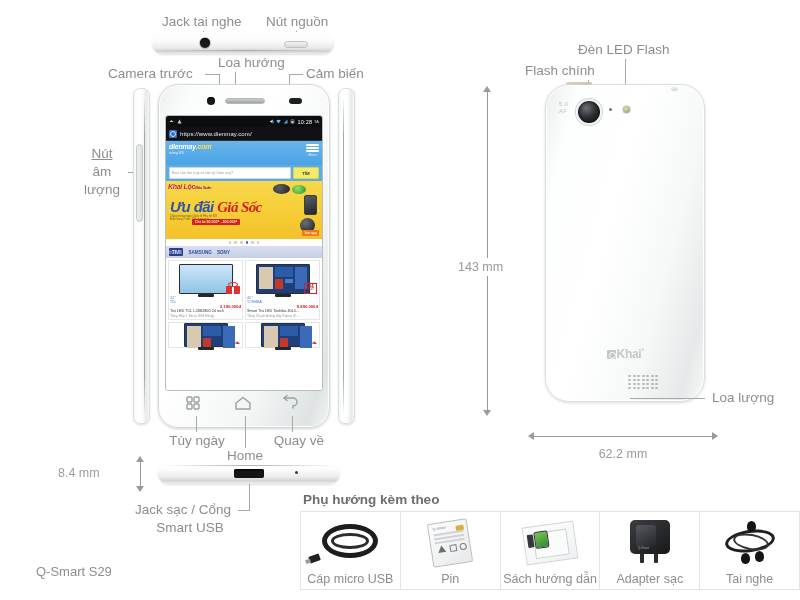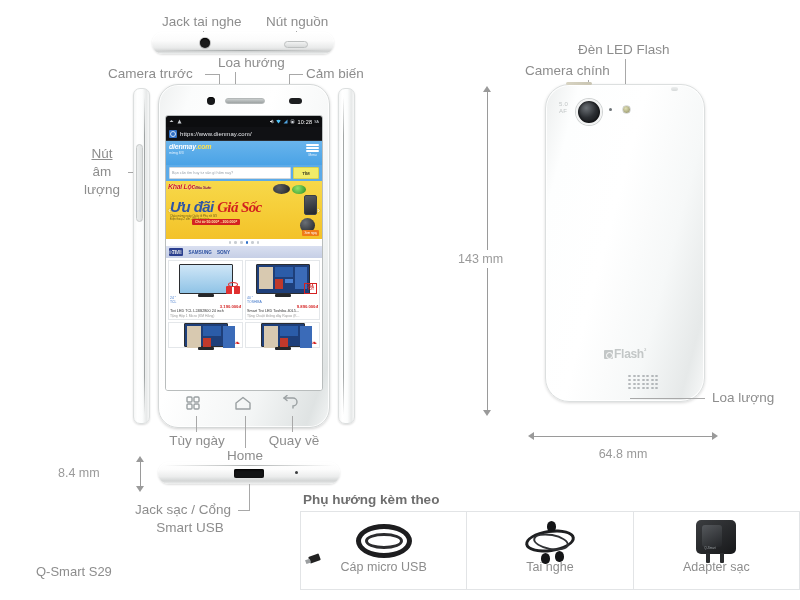--- a/index.html
+++ b/index.html
@@ -344,21 +344,21 @@
   #acc-title {
     position:absolute; left:303px; top:492px; font-size:13.5px; font-weight:bold; color:#6e6e6e;
   }
   #acc-row {
     position:absolute; left:300px; top:511px; width:500px; height:79px;
     display:flex;
   }
   .acc-cell {
     flex:1; border:1px solid #e2e4e6; border-right:none; background:#fff;
     display:flex; flex-direction:column; align-items:center; justify-content:flex-end;
-    padding-bottom:14px; position:relative;
+    padding-bottom:2px; position:relative;
   }
   .acc-cell:last-child { border-right:1px solid #e2e4e6; }
   .acc-cap { font-size:12.5px; color:#8d8d8d; line-height:15px; }
   .acc-art { position:absolute; top:4px; left:0; right:0; height:52px; }
 
   
   .usb-coil { position:absolute; left:50%; top:8px; transform:translateX(-50%);
     width:56px; height:34px; border:5px solid #1d1d1f; border-radius:50%; }
   .usb-coil::before{content:"";position:absolute;left:4px;top:4px;right:4px;bottom:4px;
     border:3px solid #2c2c2e;border-radius:50%;}
@@ -639,55 +639,55 @@
     </div>
   </div>
 
   <div class="leader v" style="left:196px; top:416px; height:16px;"></div>
   <div class="lbl center" style="left:164px; top:433px; width:66px;">Tùy ngày</div>
 
   <div class="leader v" style="left:245px; top:416px; height:32px;"></div>
   <div class="lbl center" style="left:218px; top:448px; width:54px;">Home</div>
 
   <div class="leader v" style="left:292px; top:416px; height:16px;"></div>
-  <div class="lbl center" style="left:264px; top:433px; width:60px;">Quay về</div>
+  <div class="lbl center" style="left:264px; top:433px; width:60px;text-align:right;">Quay về</div>
 
   <div id="bottom-edge" class="shellgrad">
     <div class="seam"></div>
     <div id="usb-port"></div>
     <div id="mic-hole"></div>
   </div>
 
   <div class="dim" style="left:58px; top:466px;">8.4 mm</div>
   <div class="arrowline v" style="left:140px; top:461px; height:25px;"></div>
   <div class="arrowhead ah-up" style="left:136px; top:456px;"></div>
   <div class="arrowhead ah-down" style="left:136px; top:486px;"></div>
 
   <div class="leader v" style="left:249px; top:484px; height:26px;"></div>
   <div class="leader h" style="left:238px; top:510px; width:12px;"></div>
   <div class="lbl" style="left:135px; top:502px;">Jack sạc / Cổng</div>
   <div class="lbl center" style="left:135px; top:520px; width:110px;">Smart USB</div>
 
   <div class="lbl" style="left:578px; top:42px;">Đèn LED Flash</div>
   <div class="leader v" style="left:625px; top:59px; height:45px;"></div>
 
-  <div class="lbl" style="left:525px; top:63px;">Camera chính</div>
+  <div class="lbl" style="left:525px; top:63px;">Flash chính</div>
   <div class="leader v" style="left:588px; top:80px; height:20px;"></div>
 
   <div id="back-phone">
     <div id="back-top-slot"></div>
     <div id="back-top-dot"></div>
     <div id="cam-spec">
       <div>5.0</div>
       <div>AF</div>
     </div>
     <div id="back-cam"></div>
     <div id="cam-mic"></div>
     <div id="led-flash"></div>
-    <div id="qsmart-logo"><span class="sq"></span><span>Flash</span><sup>²</sup></div>
+    <div id="qsmart-logo"><span class="sq"></span><span>Khai</span><sup>²</sup></div>
     <div id="speaker-grid">
       <i></i>
         <i></i>
         <i></i>
         <i></i>
         <i></i>
         <i></i>
         <i></i>
       <i></i>
         <i></i>
@@ -712,63 +712,88 @@
         <i></i>
     </div>
   </div>
 
   <div class="leader h" style="left:630px; top:398px; width:75px;"></div>
   <div class="lbl" style="left:712px; top:390px;">Loa lượng</div>
 
   <div class="arrowline v" style="left:487px; top:92px; height:318px;"></div>
   <div class="arrowhead ah-up" style="left:483px; top:86px;"></div>
   <div class="arrowhead ah-down" style="left:483px; top:410px;"></div>
-  <div class="dim" style="left:454px; top:250px; background:#fff; padding:2px 4px;">143 mm</div>
+  <div class="dim" style="left:454px; top:258px; background:#fff; padding:2px 4px;">143 mm</div>
 
   <div class="arrowline h" style="left:534px; top:436px; width:178px;"></div>
   <div class="arrowhead ah-left" style="left:528px; top:432px;"></div>
   <div class="arrowhead ah-right" style="left:712px; top:432px;"></div>
-  <div class="dim center" style="left:566px; top:447px; width:114px; text-align:center;">64.8 mm</div>
+  <div class="dim center" style="left:566px; top:447px; width:114px; text-align:center;">62.2 mm</div>
 
   <div id="acc-title">Phụ hướng kèm theo</div>
 
   <div id="acc-row">
 
     <div class="acc-cell">
       <div class="acc-art">
         <span class="usb-coil"></span>
         <span class="usb-plug"></span>
       </div>
       <div class="acc-cap">Cáp micro USB</div>
     </div>
 
-
+    <div class="acc-cell">
+      <div class="acc-art">
+        <span class="battery">
+          <span class="bhead">Q-Smart</span>
+          <span class="bl" style="top:10px"></span>
+          <span class="bl" style="top:14px"></span>
+          <span class="bl" style="top:18px"></span>
+          <span class="tri"></span>
+          <span class="sq2"></span>
+          <span class="sq3"></span>
+          <span class="contacts"></span>
+        </span>
+      </div>
+      <div class="acc-cap">Pin</div>
+    </div>
+
+    <div class="acc-cell">
+      <div class="acc-art">
+        <span class="manual">
+          <span class="inner"></span>
+          <span class="ph2"></span>
+          <span class="ph"></span>
+        </span>
+      </div>
+      <div class="acc-cap">Sách hướng dẫn</div>
+    </div>
+
+    <div class="acc-cell">
+      <div class="acc-art">
+        <span class="charger">
+          <span class="face"></span>
+          <span class="lbl2">Q-Smart</span>
+          <span class="prong p1"></span>
+          <span class="prong p2"></span>
+        </span>
+      </div>
+      <div class="acc-cap">Adapter sạc</div>
+    </div>
 
     <div class="acc-cell">
       <div class="acc-art">
         <span class="earbuds">
           <span class="loop"></span>
           <span class="loop2"></span>
           <span class="bud b1"></span>
           <span class="bud b2"></span>
           <span class="bud b3"></span>
         </span>
       </div>
       <div class="acc-cap">Tai nghe</div>
     </div>
 
-    <div class="acc-cell">
-      <div class="acc-art">
-        <span class="charger">
-          <span class="face"></span>
-          <span class="lbl2">Q-Smart</span>
-          <span class="prong p1"></span>
-          <span class="prong p2"></span>
-        </span>
-      </div>
-      <div class="acc-cap">Adapter sạc</div>
-    </div>
-
   </div>
 
   <div id="footer-model">Q-Smart S29</div>
 
 </div>
 
 </body></html>

